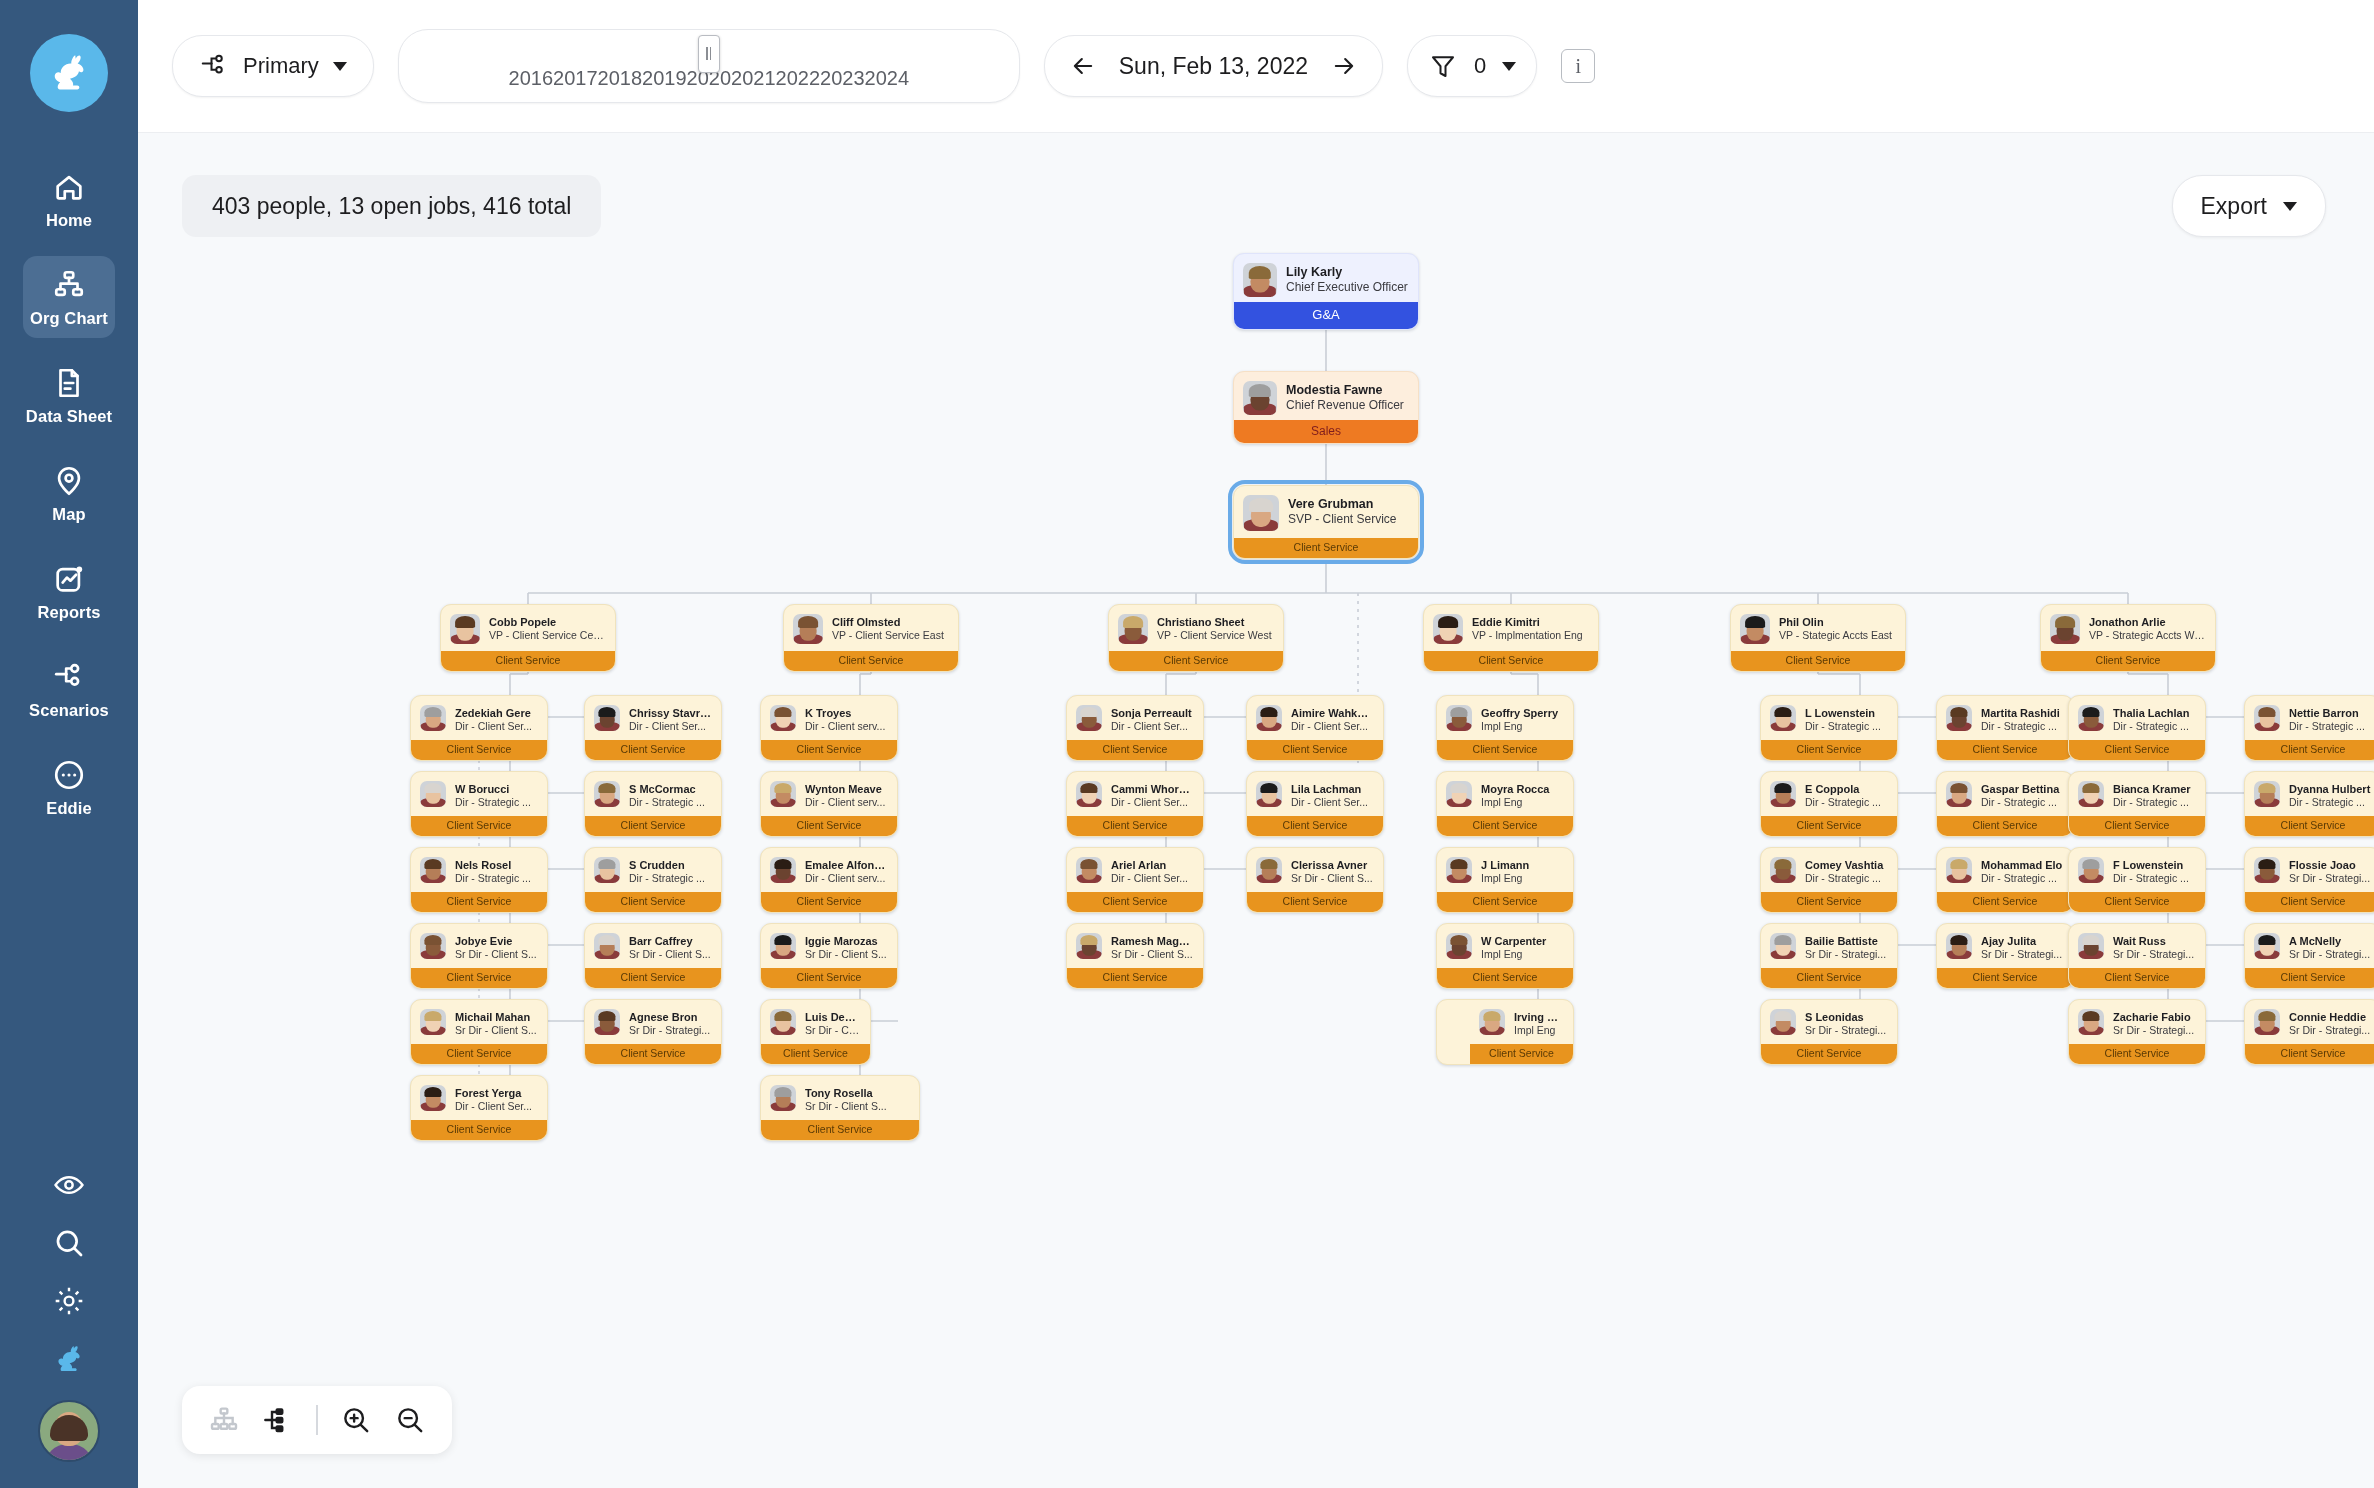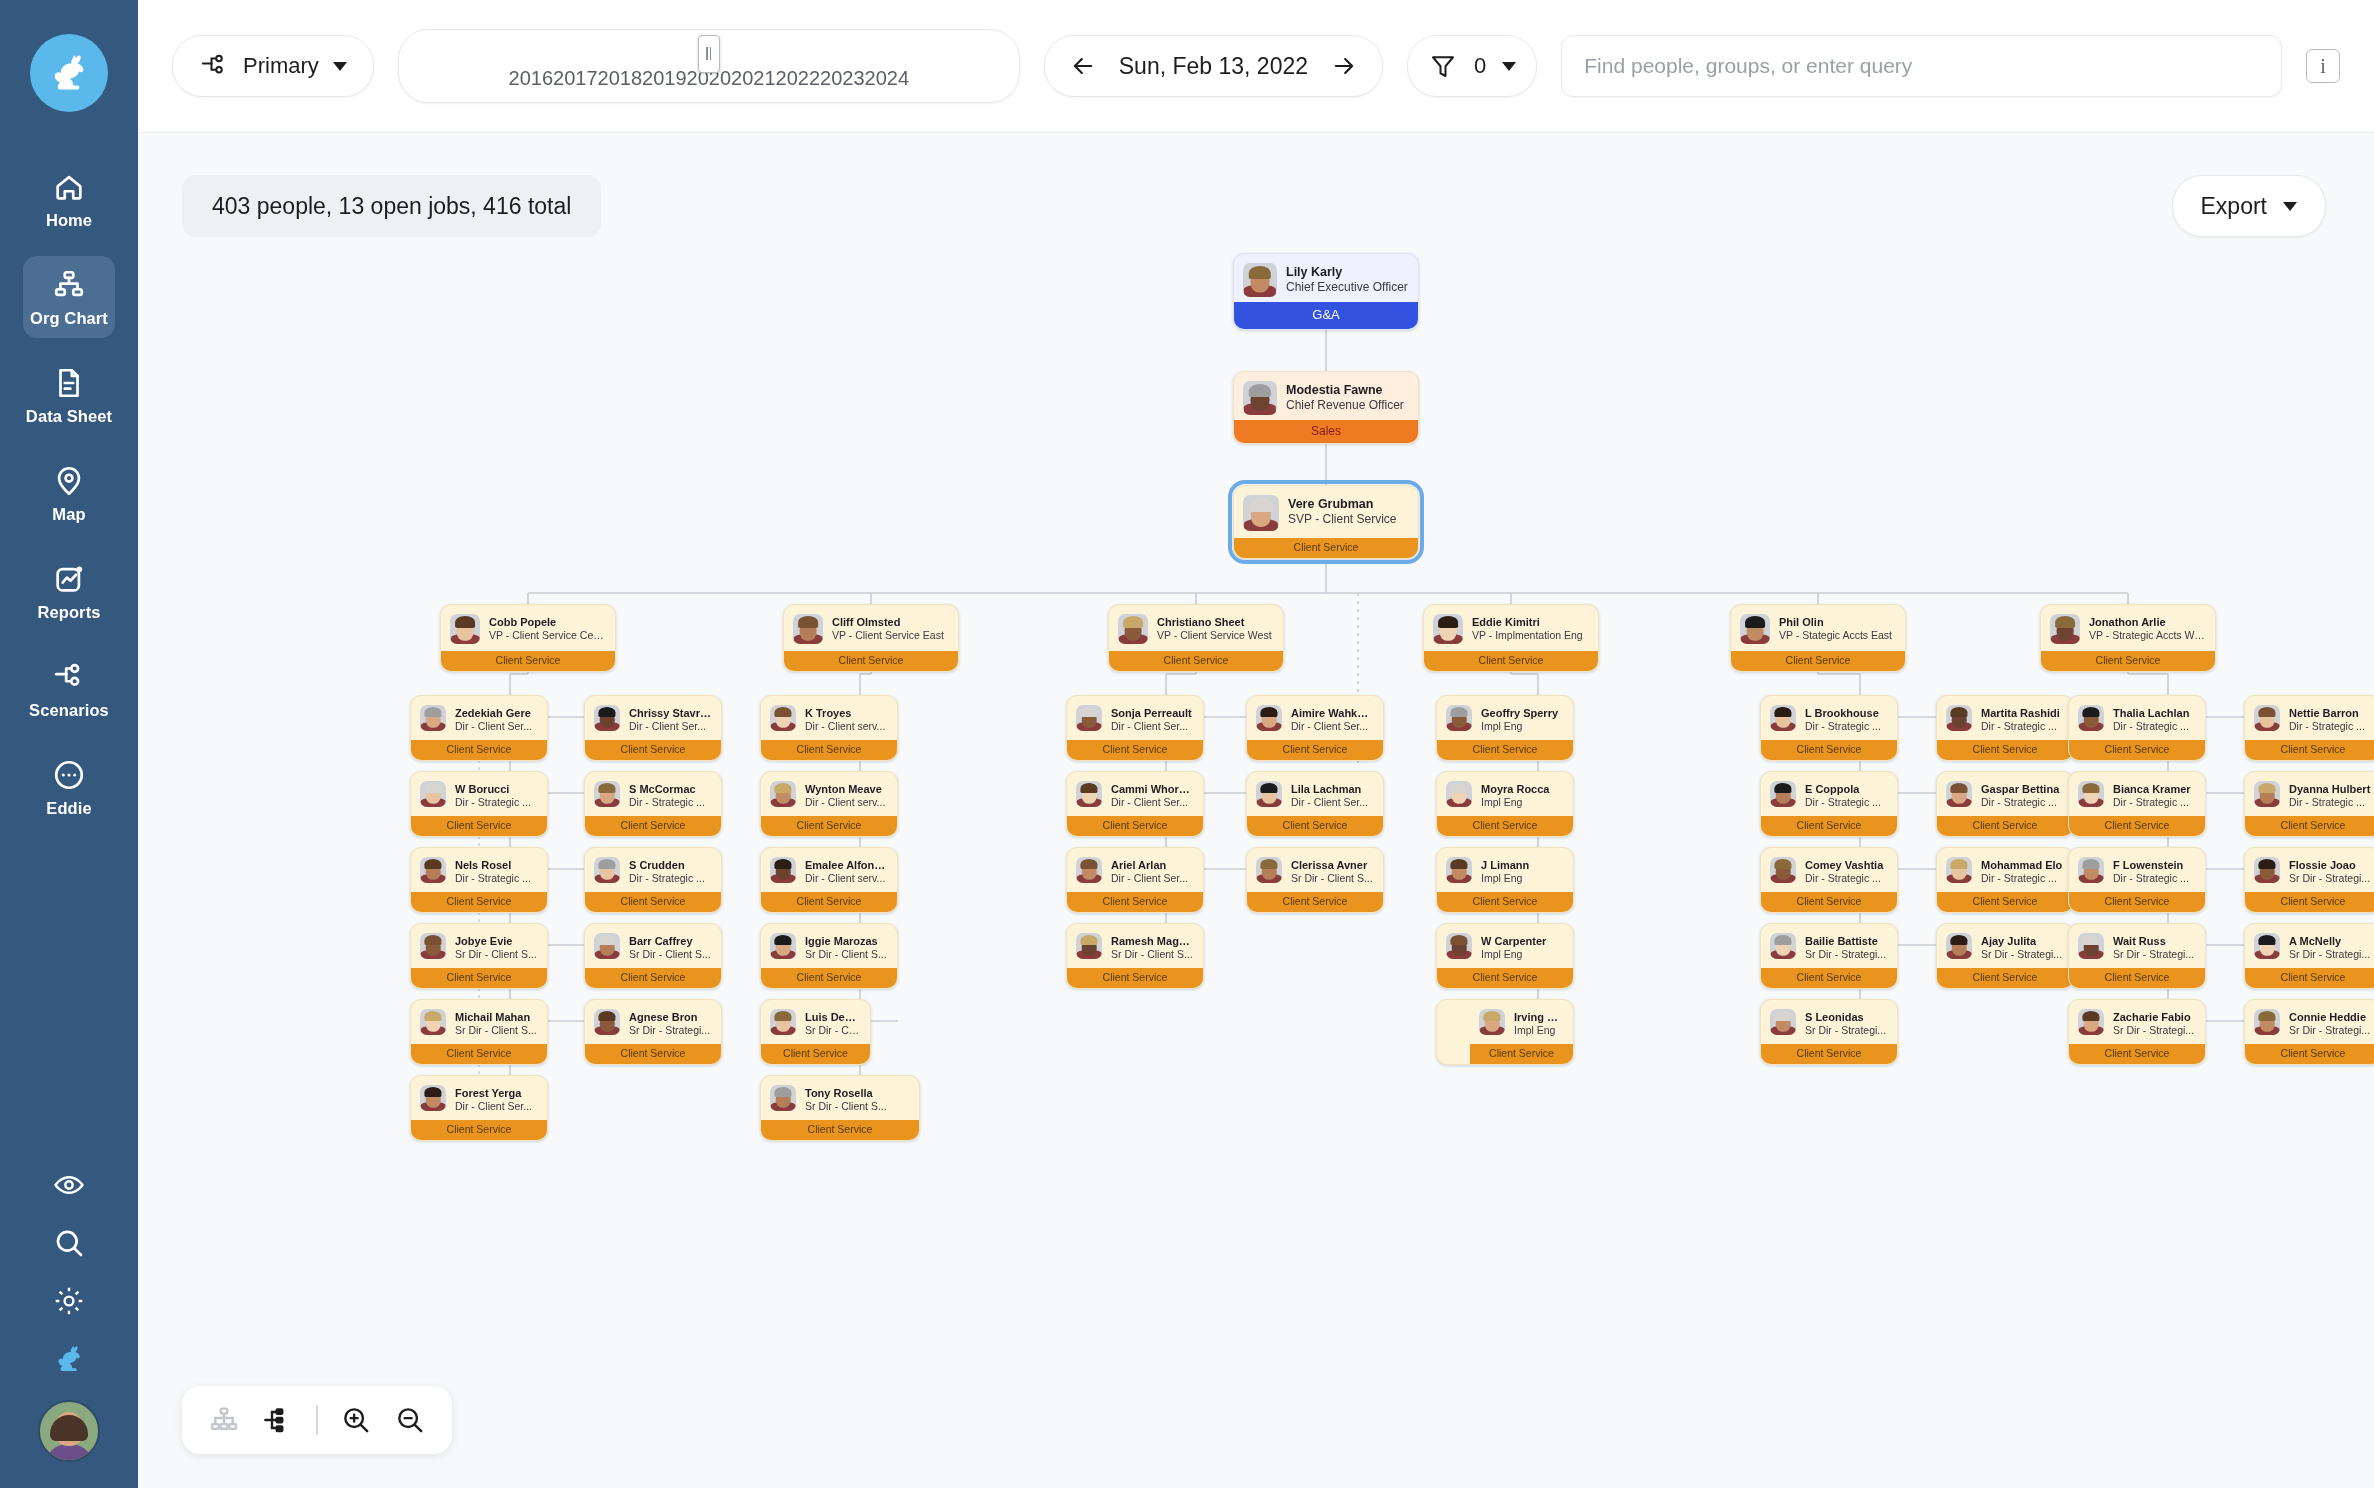--- a/index.html
+++ b/index.html
@@ -317,23 +317,20 @@
       </div>
 
       <div class="pill filter-pill">
         <svg width="30" height="30" viewBox="0 0 24 24" fill="none" stroke="#1d1d1f" stroke-width="1.6" stroke-linejoin="round">
           <path d="M4 5h16l-6 7.2V20l-4-2.2v-5.6z"></path>
         </svg>
         <span class="cnt">0</span>
         <span class="caret"></span>
       </div>
 
-      <div class="search-box">
-        <input type="text" value="" placeholder="Find people, groups, or enter query" style="">
-      </div>
 
       <div class="info-btn">i</div>
     </div>
 
     <div class="canvas">
 
       <div class="stat-chip">403 people, 13 open jobs, 416 total</div>
 
       <div class="hdr-right">
         <div class="hdr-btn">
@@ -961,21 +958,21 @@
      <div class="dept">Client Service</div>
             </div>
             <div class="node" style="left: 1622px; top: 562px; width: 138px;">
               <div class="body" style="height:44px">
                 <div class="av" style="width:26px;height:26px">
     <div class="sh" style="width:24.7px;height:8.84px;background:#8a3b3b"></div>
     <div class="sk" style="width:14.560000000000002px;height:17.16px;background:#e8c3a0"></div>
     <div class="hr" style="width:17.16px;height:10.4px;background:#2b1d14"></div>
   </div>
        <div class="txtwrap">
-         <div class="name">L Brookhouse</div>
+         <div class="name">L Lowenstein</div>
          <div class="title">Dir - Strategic ...</div>
        </div>
      </div>
      <div class="dept">Client Service</div>
             </div>
             <div class="node" style="left: 1622px; top: 638px; width: 138px;">
               <div class="body" style="height:44px">
                 <div class="av" style="width:26px;height:26px">
     <div class="sh" style="width:24.7px;height:8.84px;background:#8a3b3b"></div>
     <div class="sk" style="width:14.560000000000002px;height:17.16px;background:#b57e58"></div>

